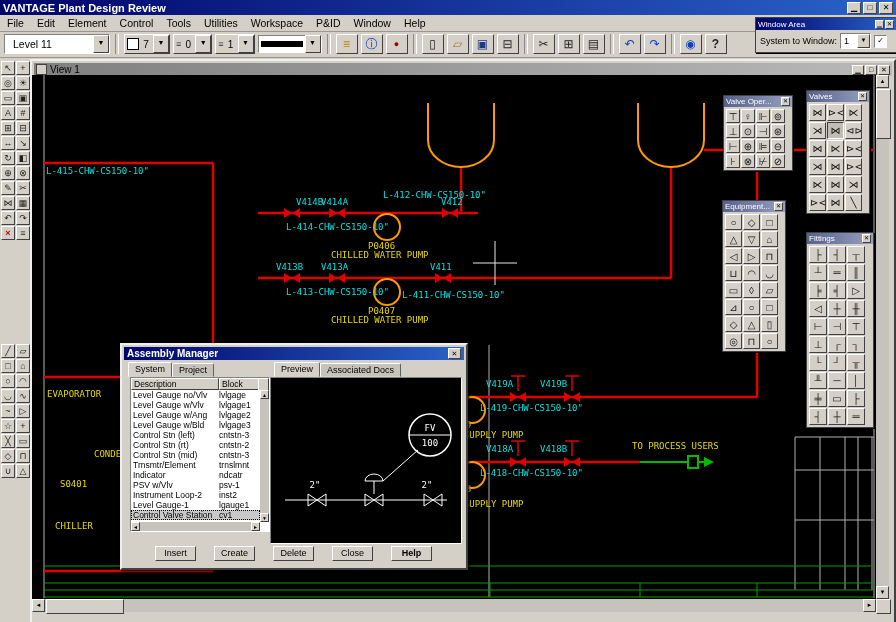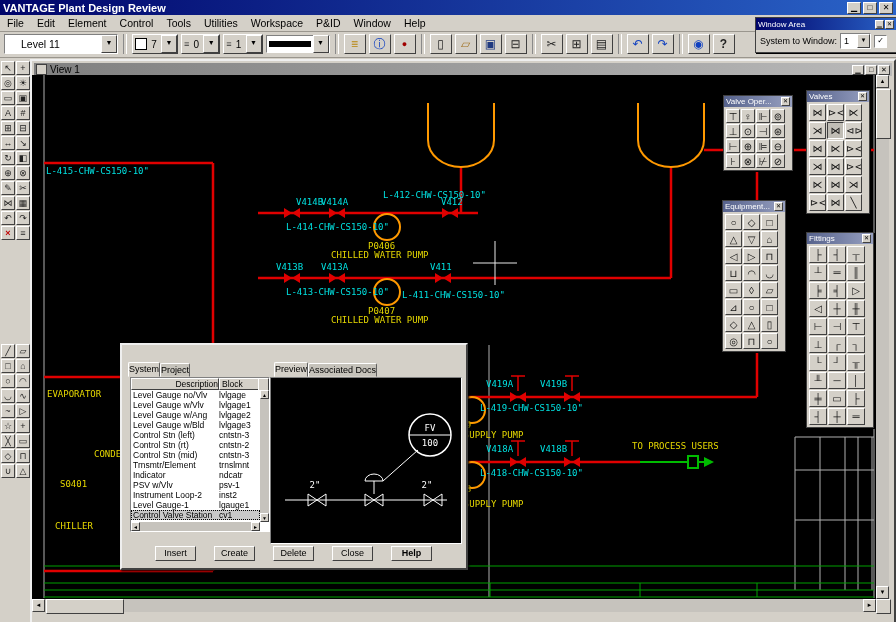--- a/index.html
+++ b/index.html
@@ -13,21 +13,21 @@
   .titlebar{position:absolute;left:0;top:0;right:0;height:15px;display:flex;align-items:center;
             background:linear-gradient(90deg,#00046a,#2a63c8);color:#fff;font-size:11px;font-weight:bold;padding:0 3px;z-index:10;}
   .wbtns{margin-left:auto;display:flex;gap:2px;}
   .wbtn{width:14px;height:12px;font-size:8px;line-height:10px;text-align:center;color:#000;}
   .menubar{position:absolute;left:0;top:15px;right:0;height:16px;background:#d4d0c8;display:flex;align-items:center;
            gap:13px;padding:0 7px;font-size:10.5px;border-bottom:1px solid #9a968e;z-index:9;}
   .menu-item{white-space:nowrap;}
   .toolbar{position:absolute;left:0;top:31px;right:0;height:26px;background:#d4d0c8;display:flex;align-items:center;
            gap:3px;padding:0 4px;border-bottom:1px solid #9a968e;z-index:8;}
   .sep{width:2px;height:20px;border-left:1px solid #8a8a8a;border-right:1px solid #fff;margin:0 2px;}
-  .combo{height:18px;width:96px;background:#fff;display:flex;align-items:center;font-size:10.5px;padding-left:16px;}
+  .combo{height:18px;width:96px;background:#fff;display:flex;align-items:center;font-size:10.5px;padding-left:8px;}
   .dd{width:14px;height:16px;font-size:7px;line-height:14px;text-align:center;margin-left:auto;color:#000;}
   .mini{height:18px;display:flex;align-items:center;background:#d4d0c8;font-size:10px;padding-left:2px;gap:2px;}
   .mc-swatch{width:10px;height:10px;background:#fff;border:1px solid #000;}
   .mc-icon{font-size:9px;color:#333;}
   .mini .val{min-width:10px;text-align:center;}
   .line-sample{height:16px;width:62px;background:#fff;display:flex;align-items:center;}
   .line-bar{height:6px;background:#000;flex:1;margin:0 2px;}
   .tbtn{width:22px;height:20px;font-size:12px;line-height:18px;text-align:center;color:#222;}
   [data-name="layers-button"]{color:#b8860b;} [data-name="info-button"]{color:#1040c0;}
   [data-name="record-button"]{color:#a00000;font-size:9px;}
@@ -75,27 +75,27 @@
   .wa-combo{height:14px;width:26px;background:#fff;display:flex;align-items:center;font-size:9px;padding-left:3px;}
   .wa-combo .dd{width:11px;height:12px;font-size:6px;line-height:10px;}
   .wa-check{width:11px;height:11px;background:#fff;font-size:8px;line-height:10px;text-align:center;}
   
   .dialog{position:absolute;left:120px;top:343px;width:344px;height:223px;background:#d4d0c8;
           border:2px solid;border-color:#efefef #404040 #404040 #efefef;box-shadow:1px 1px 2px #000;z-index:30;font-size:9px;}
   .dlg-title{position:absolute;left:2px;top:2px;right:2px;height:13px;display:flex;align-items:center;
              background:linear-gradient(90deg,#00046a,#2a63c8);color:#fff;font-size:10px;font-weight:bold;padding:0 3px;}
   .dlg-x{margin-left:auto;width:13px;height:11px;font-size:7px;line-height:9px;text-align:center;color:#000;}
   .tabs{position:absolute;display:flex;}
-  .tab{height:13px;line-height:13px;padding:0 0;font-size:9px;background:#d4d0c8;
+  .tab{height:13px;line-height:13px;padding:0 6px;font-size:9px;background:#d4d0c8;
        border:1px solid;border-color:#fff #606060 #d4d0c8 #fff;border-radius:2px 2px 0 0;}
   .tab.off{height:12px;margin-top:1px;background:#c6c3bb;}
   .listbox{position:absolute;left:8px;top:32px;width:138px;height:153px;background:#fff;}
   .lb-head{position:absolute;left:0;top:0;right:9px;height:12px;display:flex;}
   .lb-head span{font-size:8.5px;line-height:10px;padding-left:2px;overflow:hidden;white-space:nowrap;}
-  .lb-head .h1{width:84px;text-align:right;} .lb-head .h2{flex:1;}
+  .lb-head .h1{width:84px;} .lb-head .h2{flex:1;}
   .lb-headstub{position:absolute;right:0;top:0;width:9px;height:12px;}
   .lb-rows{position:absolute;left:0;top:12px;right:9px;bottom:9px;overflow:hidden;background:#fff;}
   .lb-row{display:flex;height:10px;line-height:10px;font-size:8.5px;white-space:nowrap;}
   .lb-row .c1{width:84px;padding-left:2px;overflow:hidden;}
   .lb-row .c2{flex:1;padding-left:2px;overflow:hidden;}
   .lb-rows .lb-row:last-child{background:#c9c9c9;outline:1px dotted #000;outline-offset:-1px;}
   .lb-vscroll{position:absolute;right:0;top:12px;width:9px;bottom:9px;background:#c6c3bd;}
   .lb-hscroll{position:absolute;left:0;bottom:0;right:9px;height:9px;background:#c6c3bd;}
   .lbsb{position:absolute;font-size:5px;line-height:8px;text-align:center;color:#000;width:9px;height:9px;}
   .preview{position:absolute;left:148px;top:32px;width:190px;height:165px;background:#000;}
@@ -435,20 +435,24 @@
         <button class="pcell r" style="height:17px;line-height:16px;" data-name="palette-tool-button">╪</button>
         <button class="pcell r" style="height:17px;line-height:16px;" data-name="palette-tool-button">▭</button>
         <button class="pcell r" style="height:17px;line-height:16px;" data-name="palette-tool-button">├</button>
         <button class="pcell r" style="height:17px;line-height:16px;" data-name="palette-tool-button">┤</button>
         <button class="pcell r" style="height:17px;line-height:16px;" data-name="palette-tool-button">┼</button>
         <button class="pcell r" style="height:17px;line-height:16px;" data-name="palette-tool-button">═</button>
       </div>
   </div>
 
   <div class="dialog" data-name="assembly-manager-dialog">
+    <div class="dlg-title" data-name="dialog-titlebar">
+      <span data-name="dialog-title">Assembly Manager</span>
+      <button class="dlg-x r" data-name="dialog-close-button">✕</button>
+    </div>
     <div class="tabs" style="left:6px;top:17px;" data-name="dialog-tabs">
       <span class="tab" data-name="tab-system">System</span>
       <span class="tab off" data-name="tab-project">Project</span>
     </div>
     <div class="listbox s" data-name="assembly-list">
       <div class="lb-head" data-name="list-header">
         <span class="h1 r" data-name="column-header-description">Description</span>
         <span class="h2 r" data-name="column-header-block">Block</span>
       </div>
       <span class="lb-headstub r" data-name="list-header-stub"></span>

